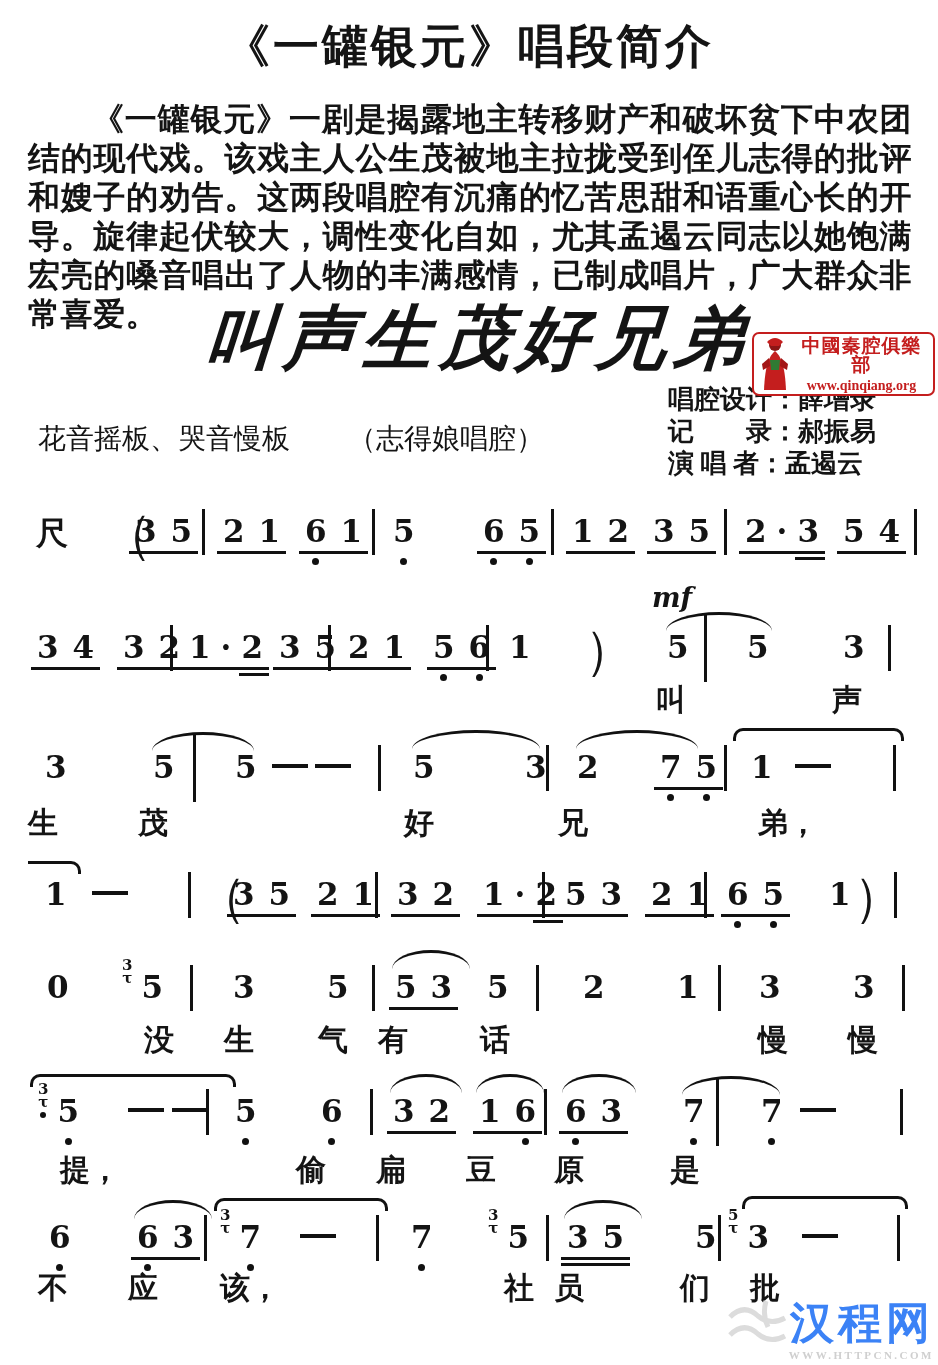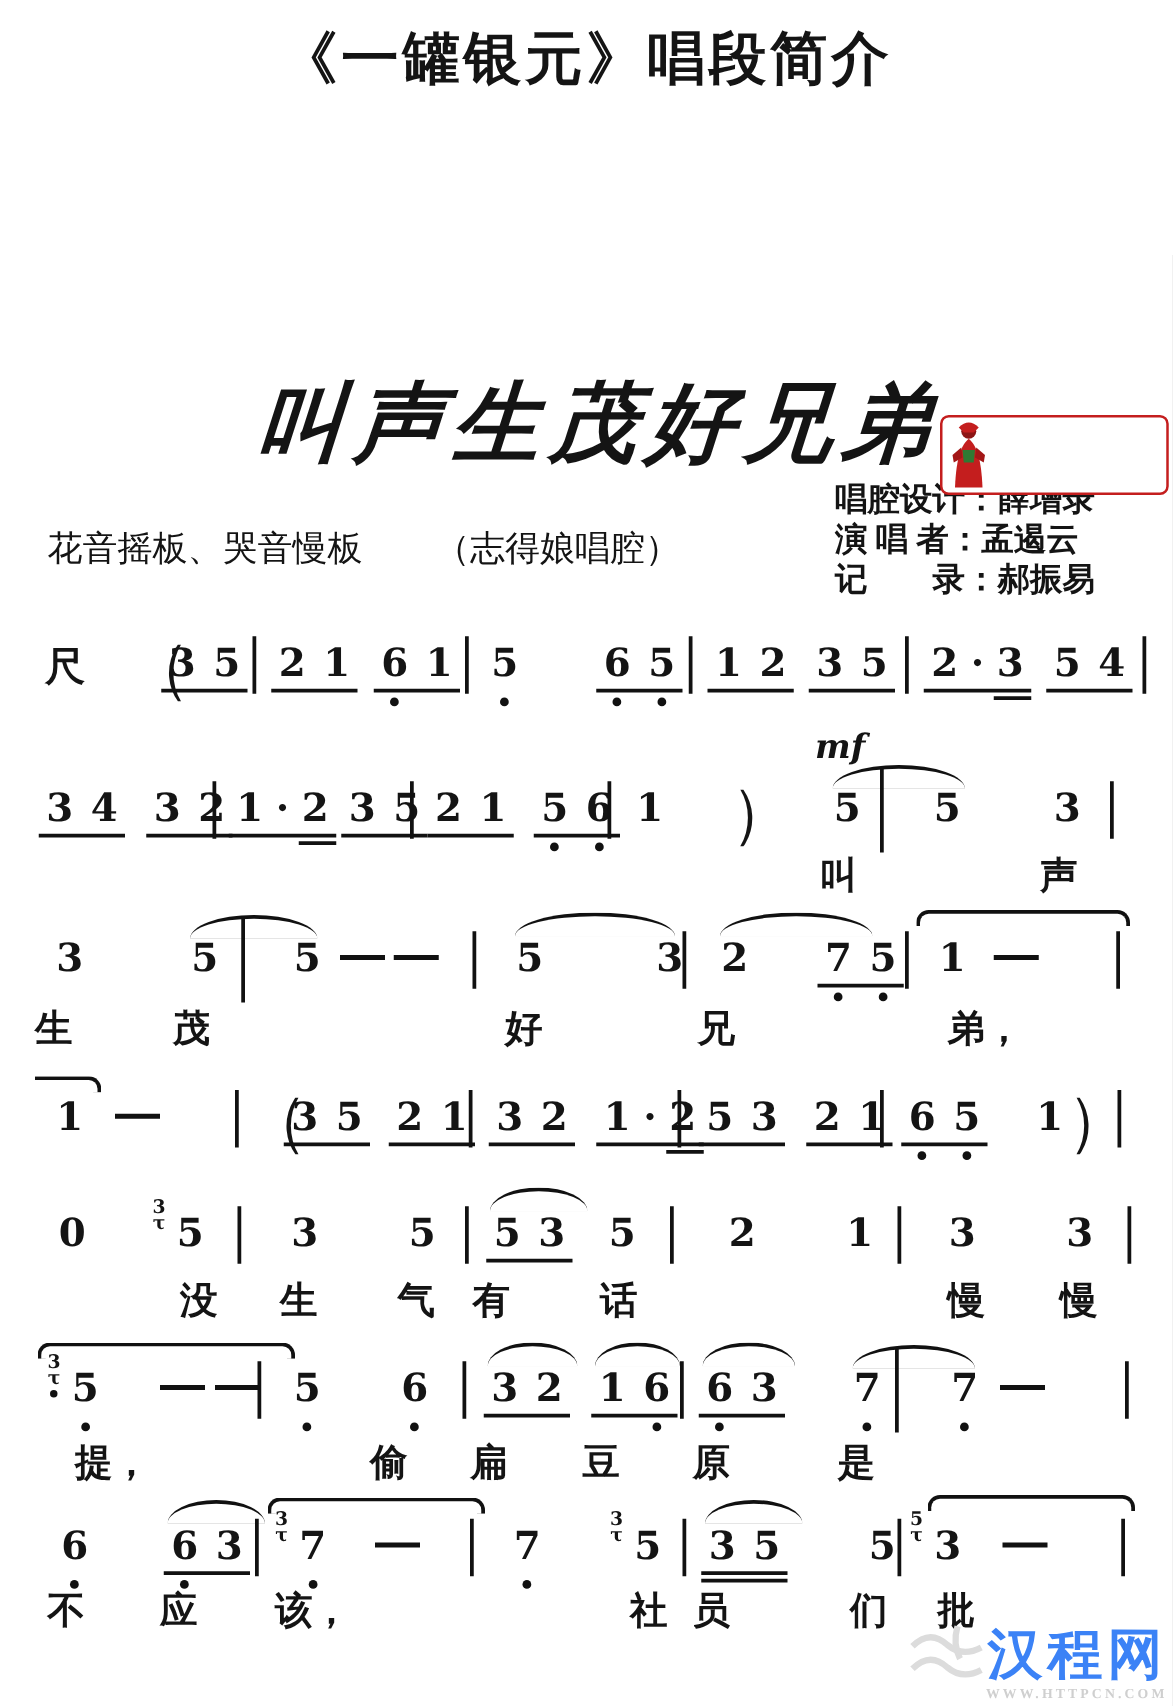--- a/index.html
+++ b/index.html
@@ -60,38 +60,43 @@
   .wm-site{font-size:44px;font-weight:900;color:#3b82f6;letter-spacing:4px;}
   .wm-url{font-size:11px;font-weight:700;color:#cfcfcf;letter-spacing:2.5px;margin-top:-4px;}
 </style>
 </head>
 <body>
 
 <div class="page">
 
   <div class="page-title">《一罐银元》唱段简介</div>
 
+  <div class="intro">《一罐银元》一剧是揭露地主转移财产和破坏贫下中农团结的现代戏。该戏主人公生茂被地主拉拢受到侄儿志得的批评和嫂子的劝告。这两段唱腔有沉痛的忆苦思甜和语重心长的开导。旋律起伏较大，调性变化自如，尤其孟遏云同志以她饱满宏亮的嗓音唱出了人物的丰满感情，已制成唱片，广大群众非常喜爱。</div>
 
   <div class="song-title">叫声生茂好兄弟</div>
 
   <div class="logo">
     <svg class="logo-fig" viewBox="0 0 36 56">
       <circle cx="18" cy="9" r="6" fill="#8c1515"></circle>
       <path d="M10 6 Q18 -2 26 6 L22 10 L14 10 Z" fill="#c41e1e"></path>
       <path d="M7 54 C8 30 12 20 18 15 C24 20 28 30 29 54 Z" fill="#c41e1e"></path>
       <path d="M13 24 L23 24 L22 34 L14 34 Z" fill="#2f7a33"></path>
       <path d="M5 28 L12 22 L13 30 L6 34 Z" fill="#a31616"></path>
       <path d="M31 28 L24 22 L23 30 L30 34 Z" fill="#a31616"></path>
     </svg>
+    <div class="logo-txt">
+      <div class="logo-org">中國秦腔俱樂部</div>
+      <div class="logo-url">www.qinqiang.org</div>
+    </div>
   </div>
 
   <div class="credits">
     <div class="credit-row"><span>唱腔设计：</span><span>薛增录</span></div>
+    <div class="credit-row"><span>记　　录：</span><span>郝振易</span></div>
     <div class="credit-row"><span>演 唱 者：</span><span>孟遏云</span></div>
-    <div class="credit-row"><span>记　　录：</span><span>郝振易</span></div>
   </div>
 
   <div class="tempo-row">
     <span>花音摇板、哭音慢板</span><span class="gap"></span><span>（志得娘唱腔）</span>
   </div>
 
   <div class="score">
       <div class="sline" style="top: 512px;">
         <div class="ttk cjk" style="left: 36px;">尺</div>
         <div class="ttk paren" style="left: 104px;">（</div>

